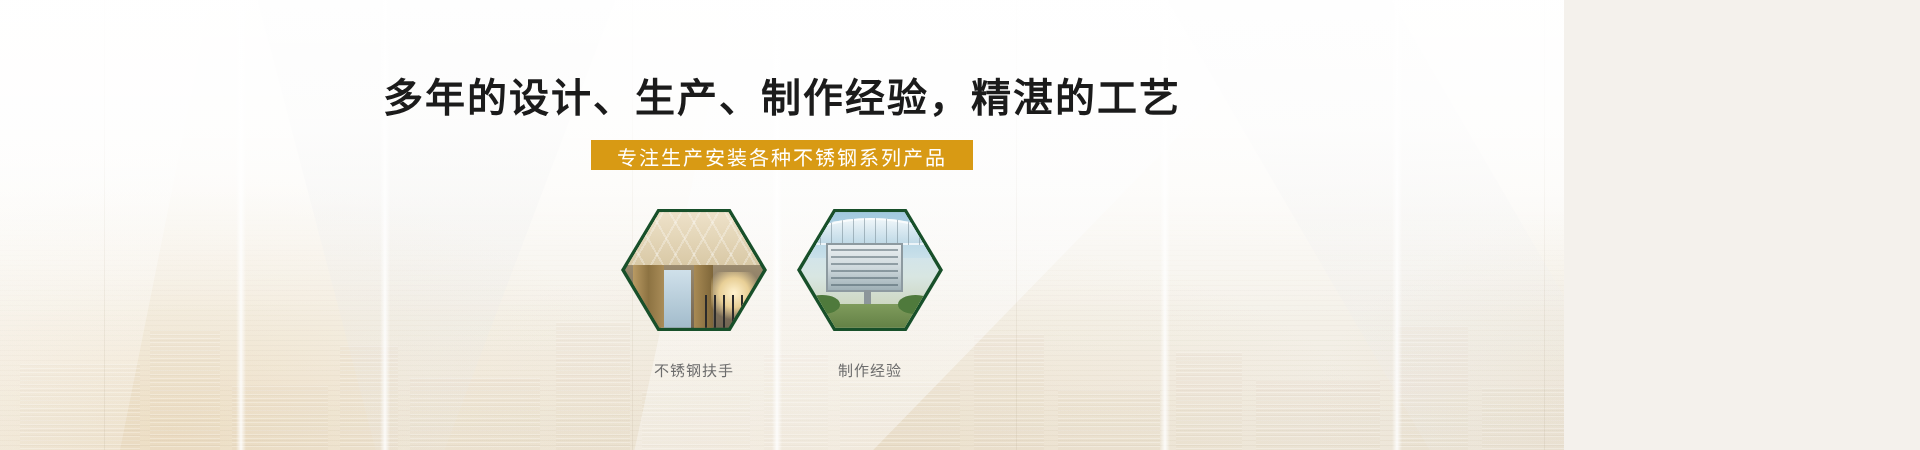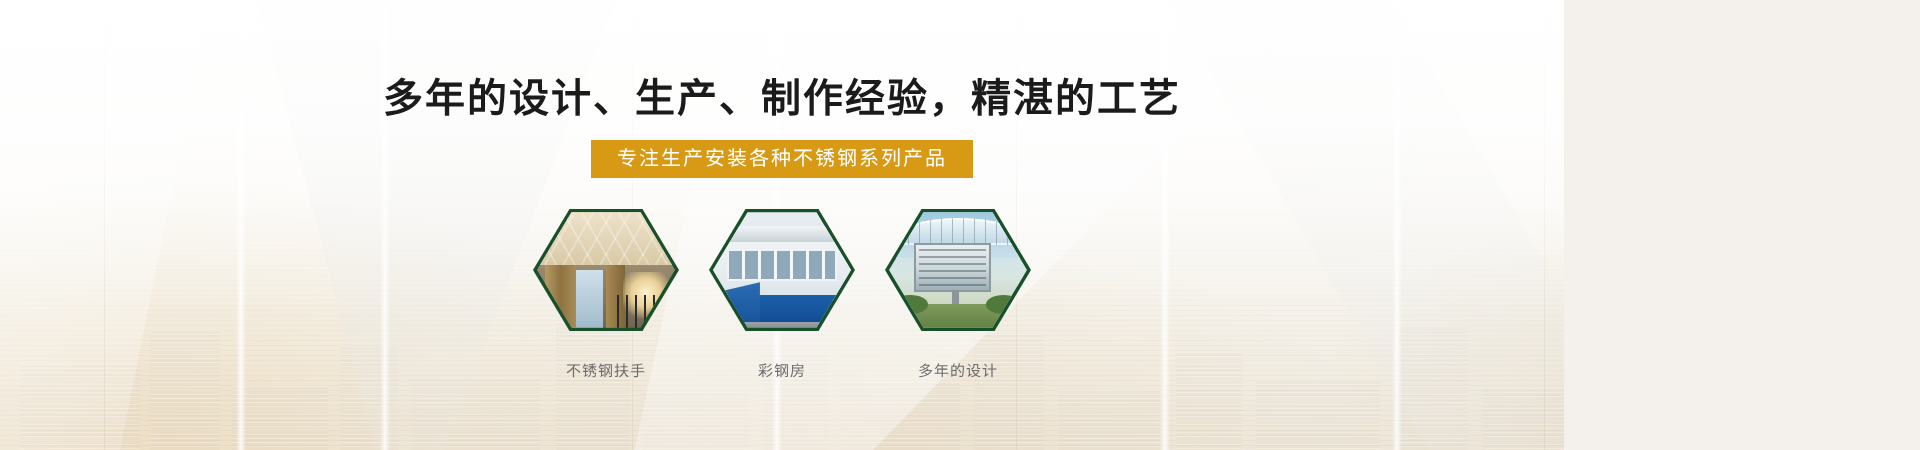--- a/index.html
+++ b/index.html
@@ -105,21 +105,21 @@
     position:absolute;left:0;right:0;top:140px;
     text-align:center;
   }
   .badge{
     display:inline-block;
     background:#d89a14;
     color:#ffffff;
     font-size:20px;
     line-height:20px;
     letter-spacing:2px;
-    padding:8px 26px 10px 26px;
+    padding:8px 26px 2px 26px;
     white-space:nowrap;
   }
 
   .hexrow{
     position:absolute;left:0;right:0;top:205px;
     display:flex;justify-content:center;align-items:flex-start;
     gap:30px;
   }
   .hexcell{
     width:146px;
@@ -301,47 +301,34 @@
               <div class="win"></div>
             <div class="curtainL"></div>
               <div class="curtainR"></div>
             <div class="chand"></div>
               <div class="rail"></div>
           </div>
         </div>
         <div class="hexlabel">不锈钢扶手</div>
       </div>
 
-      <div class="hexcell">
-        <div class="hexframe">
-          <div class="hexinner thumb-house">
-            <div class="roof"></div>
-              <div class="body"></div>
-            <div class="winrow"></div>
-              <div class="blue"></div>
-            <div class="bluefold"></div>
-              <div class="ground"></div>
-          </div>
-        </div>
-        <div class="hexlabel">彩钢房</div>
-      </div>
 
 
       <div class="hexcell">
         <div class="hexframe">
           <div class="hexinner thumb-sign">
             <div class="sky2"></div>
             <div class="canopy"></div>
               <div class="canopyribs"></div>
             <div class="board"></div>
               <div class="boardtext"></div>
             <div class="post"></div>
             <div class="grass"></div>
             <div class="bush" style="left:2%;"></div>
             <div class="bush" style="left:70%;"></div>
           </div>
         </div>
-        <div class="hexlabel">多年的设计</div>
+        <div class="hexlabel">制作经验</div>
       </div>
 
     </div>
   </div>
 </div>
 
 </body></html>

